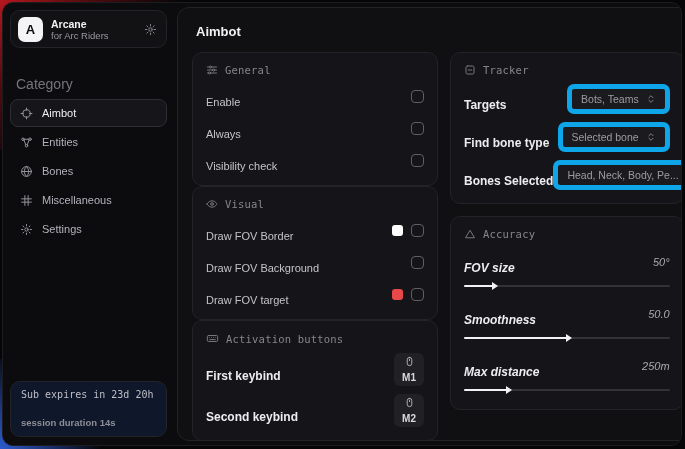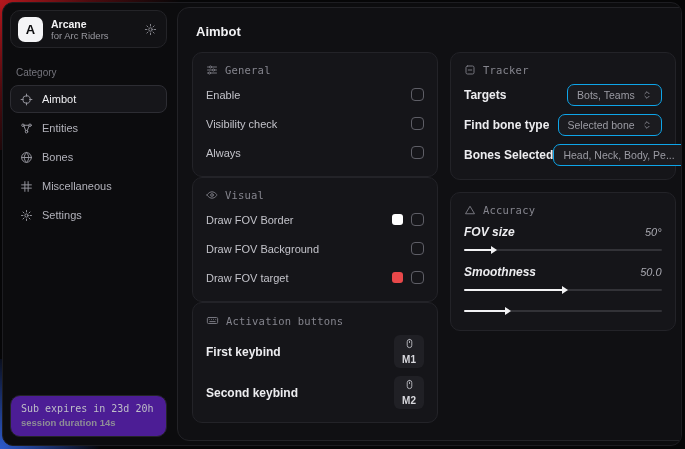--- a/index.html
+++ b/index.html
@@ -40,37 +40,37 @@
     background:#121215; padding:6px 9px 6px 7px; height:38px;
   }
   .logo {
     width:25px; height:25px; border-radius:7px; background:#f4f4f6;
     color:#0c0c0e; font-weight:bold; font-size:13px;
     display:flex; align-items:center; justify-content:center; flex:0 0 25px;
   }
   .brand-name { font-size:10.5px; font-weight:bold; color:#f2f2f4; line-height:12px; }
   .brand-sub { font-size:9.5px; color:#98989f; line-height:11px; }
   .brand-gear { margin-left:auto; color:#85858c; display:flex; }
-  .category-label { font-size:10px; color:#74747c; margin:19px 6px 7px 6px; }
+  .category-label { font-size:14px; color:#74747c; margin:28px 6px 7px 6px; }
   .nav { display:flex; flex-direction:column; gap:1px; }
   .nav-item {
     display:flex; align-items:center; gap:9px;
     height:28px; padding:0 9px; border-radius:8px;
     border:1px solid transparent; cursor:pointer;
     color:#b2b2ba; font-size:11px;
   }
   .nav-item .nicon { color:#96969e; display:flex; }
   .nav-item.selected { border-color:#2d2d33; background:#16161a; color:#eeeef1; }
   .sidebar-footer {
     margin-top:auto;
     border:1px solid #242428; border-radius:10px;
-    padding:7px 10px 8px 10px; background:#4c1d95;
+    padding:7px 10px 8px 10px; background:#0f172a;
   }
   .sub-line { font-family:"DejaVu Sans Mono", monospace; font-size:10px; color:#bfbfc8; }
-  .sess-line { font-size:9.5px; font-weight:bold; color:#8e8e96; margin-top:3px; }
+  .sess-line { font-size:9.5px; font-weight:bold; color:#8e8e96; margin-top:17px; }
   
   .main {
     flex:1; margin:4px 4px 4px 3px;
     border:1px solid #232327; border-radius:12px;
     background:#101013; padding:13px 14px;
     display:flex; flex-direction:column;
   }
   .page-title { font-size:13px; font-weight:bold; color:#f2f2f4; margin:3px 2px 13px 4px; }
   .cols { display:flex; gap:12px; align-items:flex-start; }
   .col-left { width:246px; flex:0 0 246px; display:flex; flex-direction:column; gap:0; }
@@ -82,37 +82,37 @@
   .card-head {
     display:flex; align-items:center; gap:7px;
     color:#85858e; margin-bottom:4px;
   }
   .card-head .cicon { display:flex; color:#7a7a83; }
   .card-title { font-family:"DejaVu Sans Mono", monospace; font-size:10.5px; letter-spacing:.2px; }
   .row {
     display:flex; align-items:center; justify-content:space-between;
     min-height:21px; margin-top:8px;
   }
-  .row-label { font-size:11px; color:#c3c3ca; }
+  .row-label { font-size:11px; color:#c3c3ca;margin-top:12px; }
   .row-label.bright { color:#ededf0; font-weight:bold; font-size:12px; }
   .row-right { display:flex; align-items:center; gap:8px; }
   .checkbox {
     width:13px; height:13px; border-radius:4px;
     border:1.5px solid #5e5e66; background:transparent; cursor:pointer;
   }
   .swatch { width:11px; height:11px; border-radius:3px; cursor:pointer; }
   .keypill {
     display:flex; align-items:center; gap:5px;
     background:#202025; border-radius:6px; padding:3px 8px;
     font-size:10px; font-weight:bold; color:#d9d9de; cursor:pointer;flex-direction:column;
   }
   .keypill .kicon { display:flex; color:#b9b9c0; }
   .selectbtn {
     display:flex; align-items:center; gap:7px;
-    background:#1b1b1f; border:1px solid #0ea5e9; border-radius:7px;
+    background:#1b1b1f; border:5px solid #0ea5e9; border-radius:7px;
     padding:4px 9px; cursor:pointer; max-width:158px;
   }
   .selectbtn .sel-text {
     font-size:10.5px; color:#9b9ba3; white-space:nowrap;
     overflow:hidden; text-overflow:ellipsis;
   }
   .selectbtn .sel-chev { display:flex; color:#8a8a92; flex:0 0 auto; }
   .slider-group { margin-top:9px; }
   .slider-head { display:flex; align-items:center; justify-content:space-between;font-style:italic; }
   .slider-value { font-size:11px; color:#a9a9b1; }
@@ -223,25 +223,25 @@
                   <circle cx="7" cy="18" r="2.1" fill="#151519"></circle>
               </svg>
             </span>
             <span class="card-title">General</span>
           </div>
           <div class="row">
             <span class="row-label">Enable</span>
             <span class="checkbox"></span>
           </div>
           <div class="row">
+            <span class="row-label">Always</span>
+            <span class="checkbox"></span>
+          </div>
+          <div class="row">
             <span class="row-label">Visibility check</span>
-            <span class="checkbox"></span>
-          </div>
-          <div class="row">
-            <span class="row-label">Always</span>
             <span class="checkbox"></span>
           </div>
         </div>
 
         <div class="card">
           <div class="card-head">
             <span class="cicon">
               <svg width="12" height="12" viewBox="0 0 24 24" fill="none" stroke="currentColor" stroke-width="1.9" stroke-linecap="round">
                 <path d="M2 12s3.6-6.5 10-6.5S22 12 22 12s-3.6 6.5-10 6.5S2 12 2 12z"></path>
                   <circle cx="12" cy="12" r="2.7"></circle>
@@ -385,20 +385,24 @@
             </div>
             <div class="slider">
               <div class="track"></div>
               <div class="fill" style="width: 50%;">
                 <div class="thumb"></div>
               </div>
             </div>
           </div>
 
           <div class="slider-group">
+            <div class="slider-head">
+              <span class="row-label bright">Max distance</span>
+              <span class="slider-value">250m</span>
+            </div>
             <div class="slider">
               <div class="track"></div>
               <div class="fill" style="width: 21%;">
                 <div class="thumb"></div>
               </div>
             </div>
           </div>
         </div>
 
       </div>

